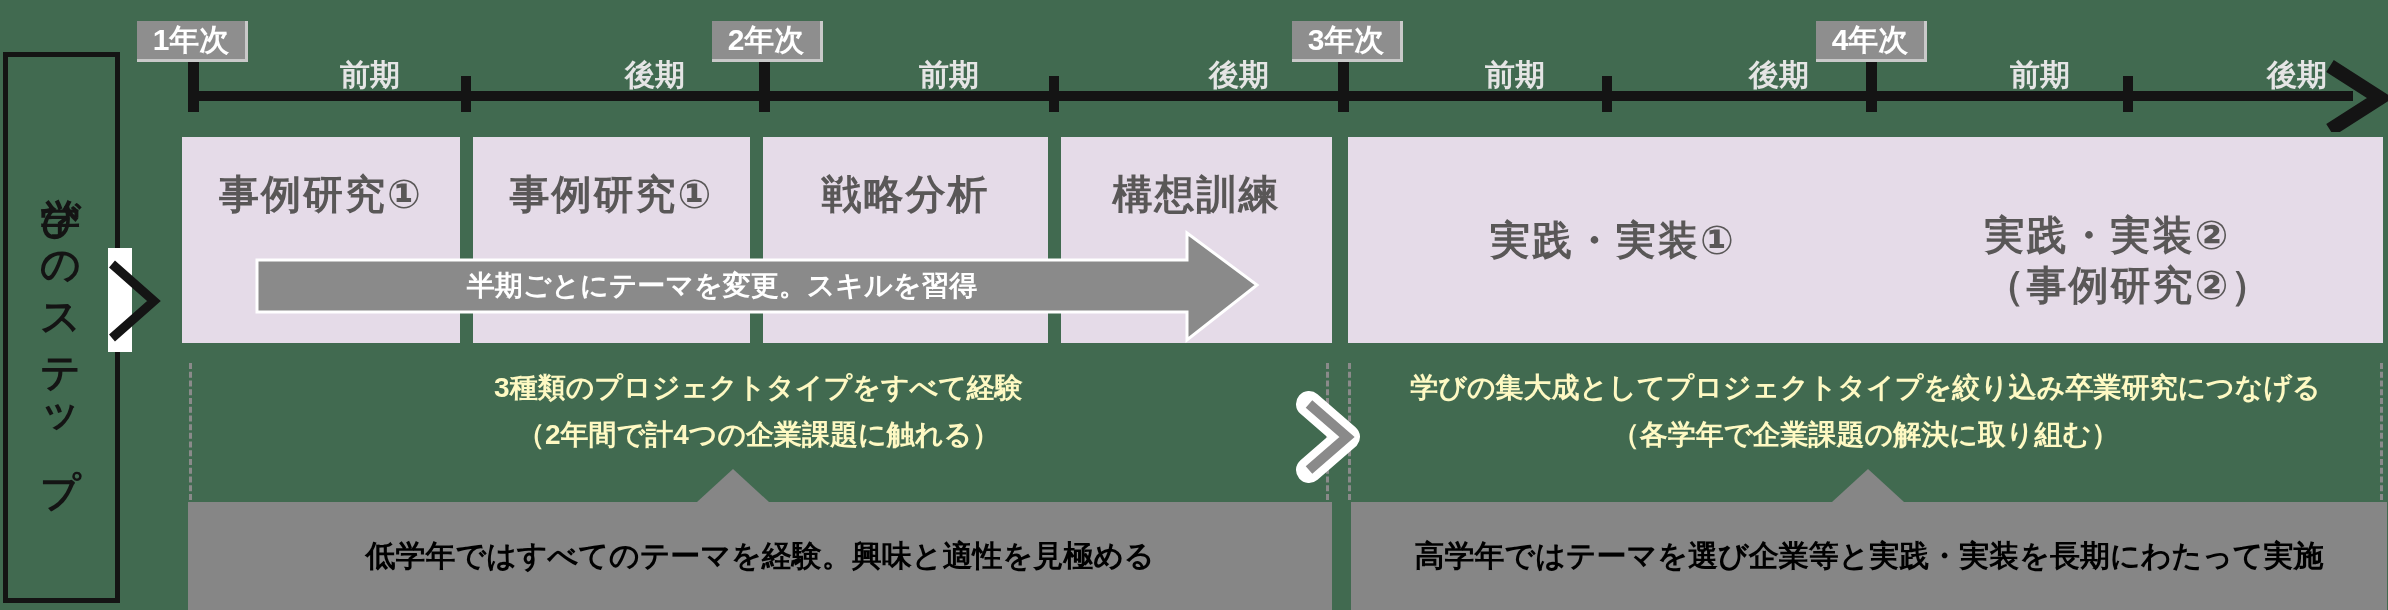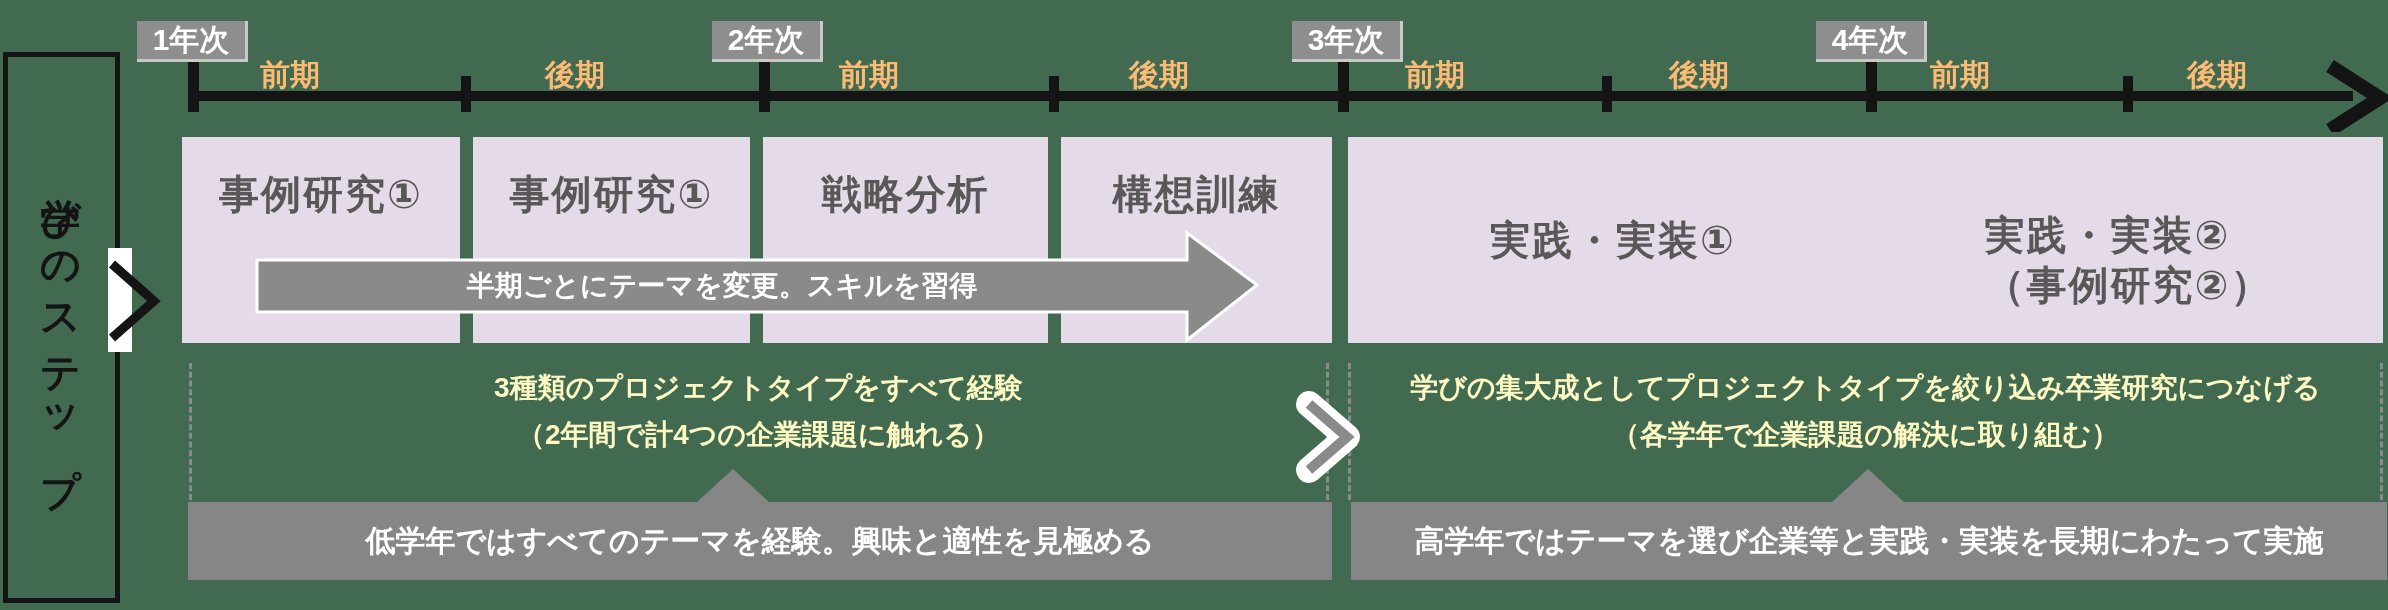--- a/index.html
+++ b/index.html
@@ -31,22 +31,22 @@
     top:21px;width:111px;height:41px;background:#8e8e8e;color:#fff;
     font-size:30px;font-weight:bold;display:flex;align-items:center;justify-content:center;
     border-right:3px solid #c9c9c9;border-bottom:3px solid #c9c9c9;box-sizing:border-box;
   }
   
   .tl-line{left:193px;top:91px;width:2160px;height:10px;background:#141414;}
   .tick{background:#141414;}
   .tick.year{top:52px;width:11px;height:60px;}
   .tick.mid{top:76px;width:10px;height:36px;}
   .sem{
-    top:55px;width:140px;text-align:left;
-    font-size:30px;font-weight:bold;color:#fdba74;
+    top:55px;width:140px;text-align:right;
+    font-size:30px;font-weight:bold;color:#e5e5e5;
   }
 
   
   .pbox{
     top:137px;height:206px;background:#e5dbe8;color:#595757;
     font-size:40px;font-weight:bold;letter-spacing:2px;
     display:flex;justify-content:center;box-sizing:border-box;
   }
   .pbox.toplab{align-items:flex-start;padding-top:30px;}
   .pbox.midlab{align-items:center;}
@@ -69,21 +69,21 @@
 
   
   .tri{
     top:469px;width:0;height:0;
     border-left:36px solid transparent;border-right:36px solid transparent;
     border-bottom:33px solid #868686;
   }
 
   
   .gbox{
-    top:502px;height:78px;background:#868686;color:#ffffff;
+    top:502px;height:108px;background:#868686;color:#000000;
     font-size:30px;font-weight:bold;
     display:flex;align-items:center;justify-content:center;
   }
 </style>
 </head>
 <body>
 
 <div class="stage">
 
   <div class="abs tl-line"></div>

